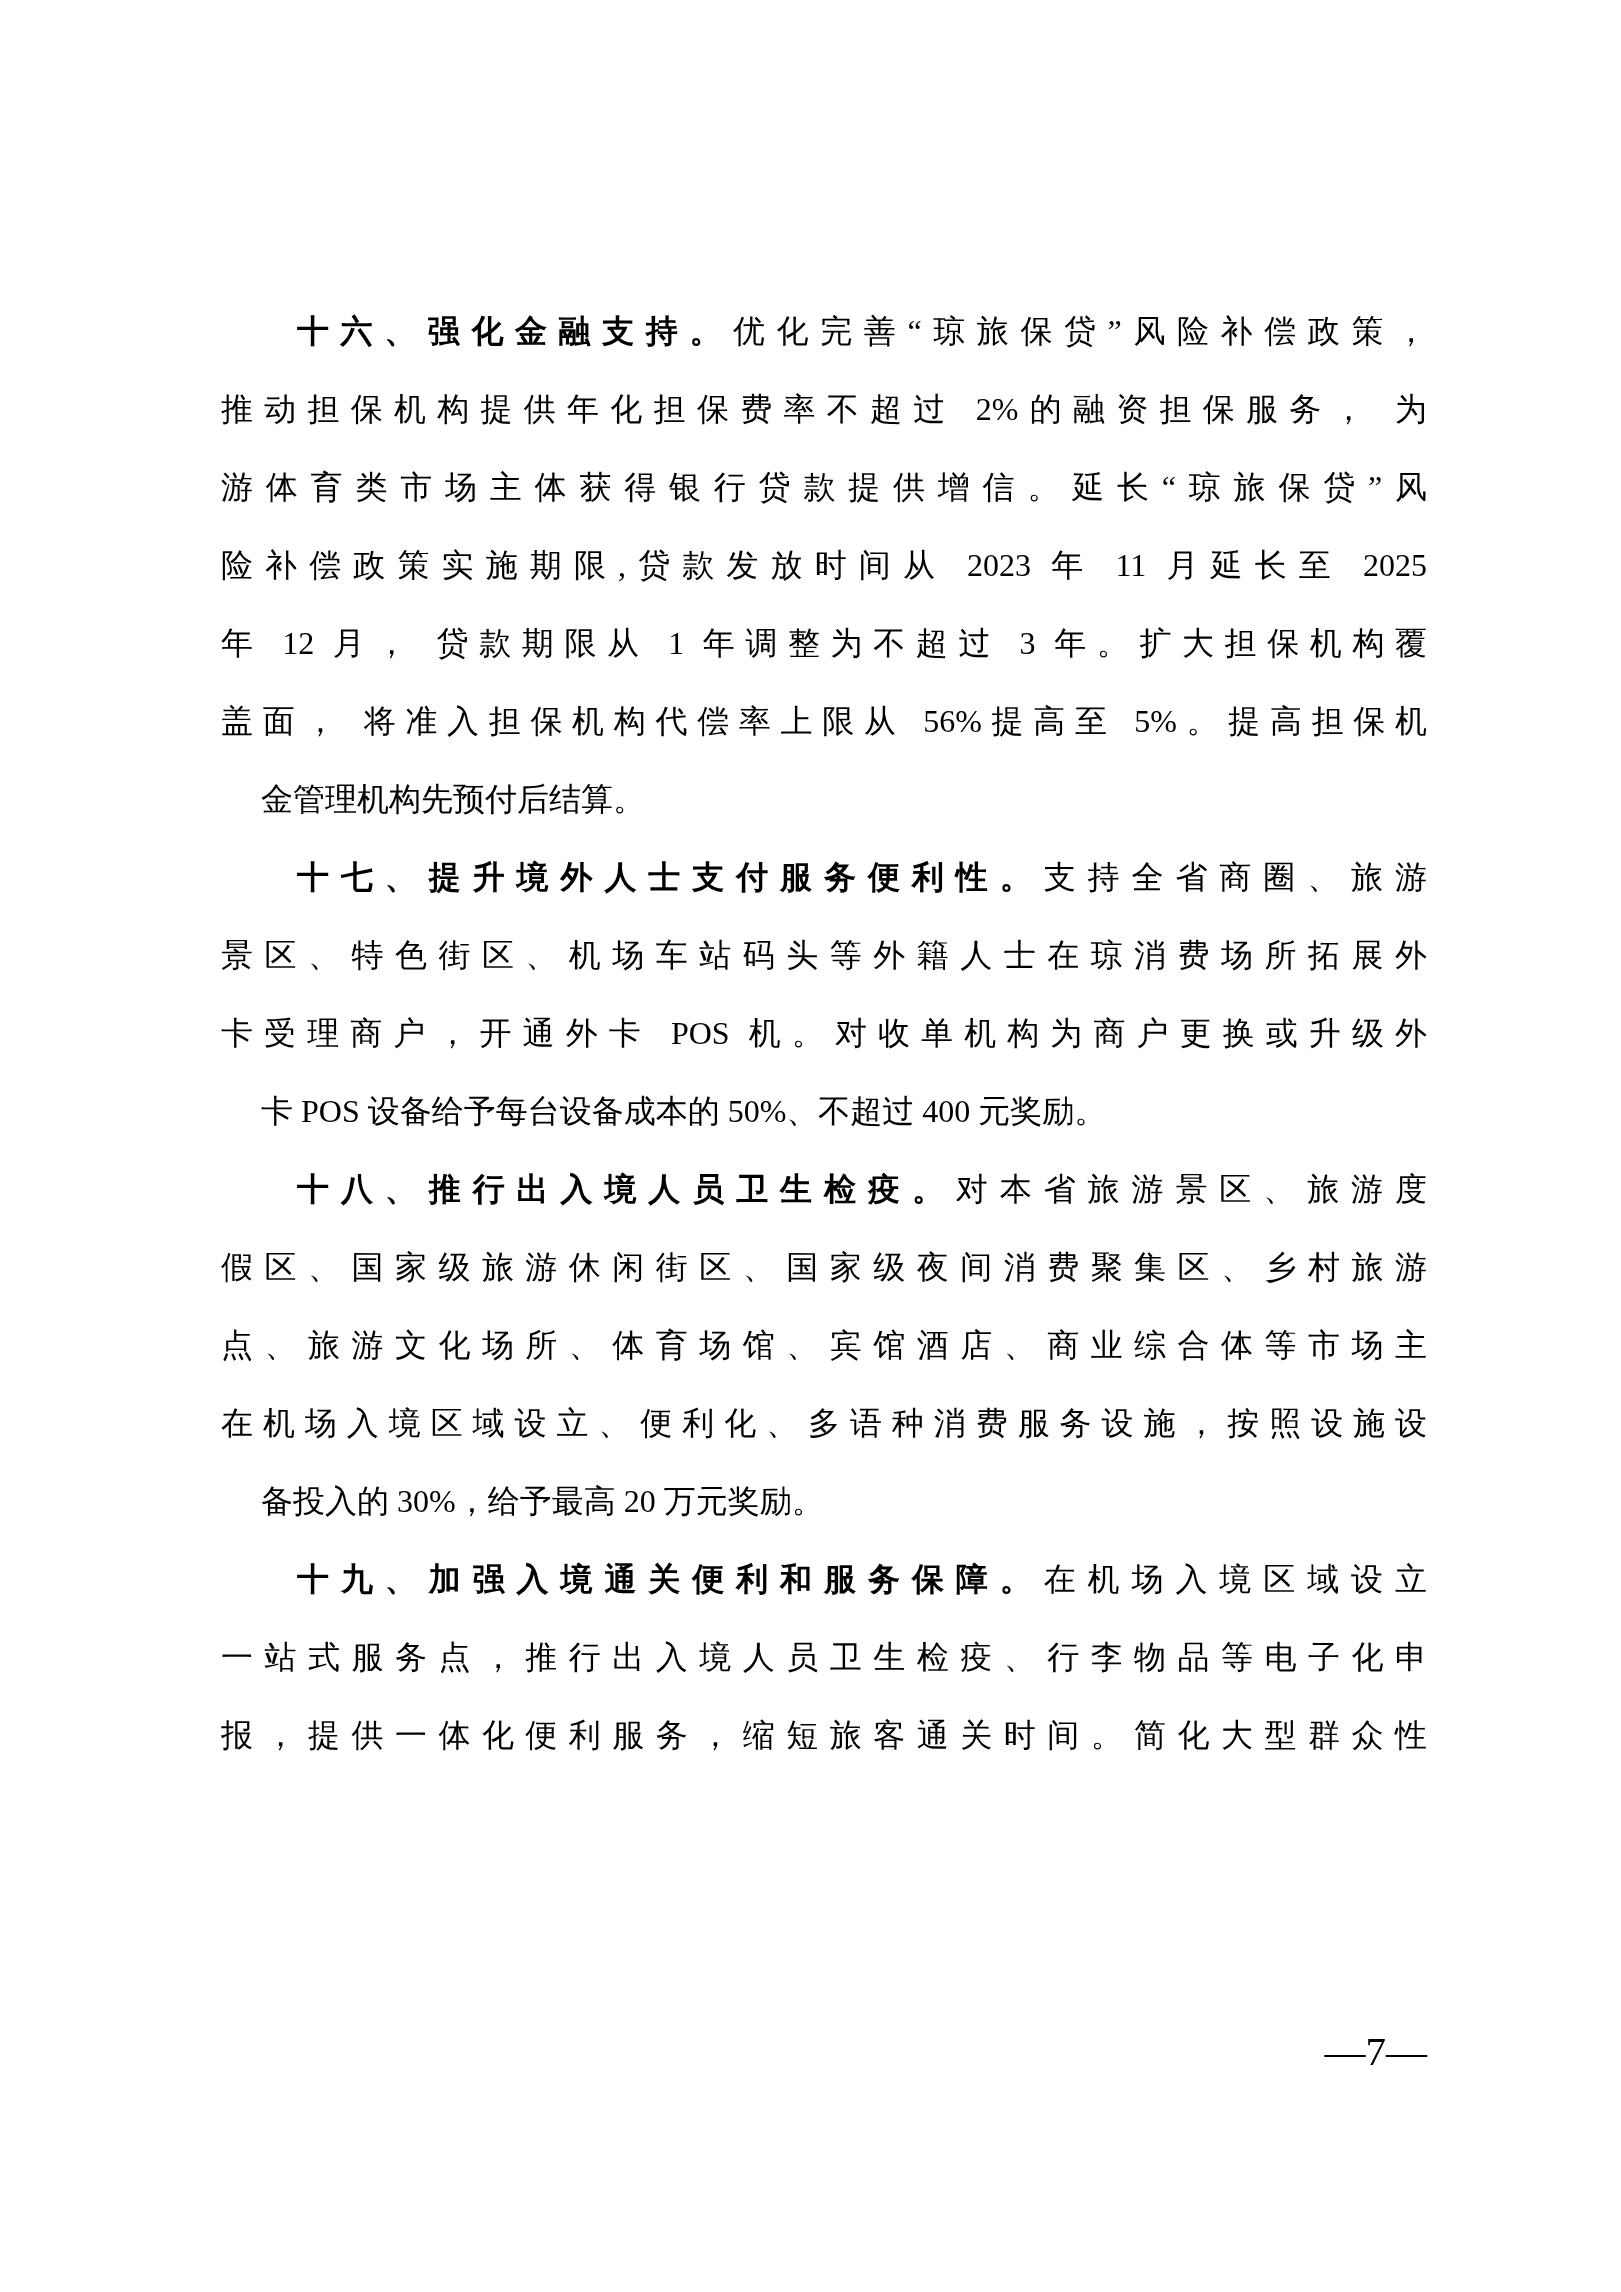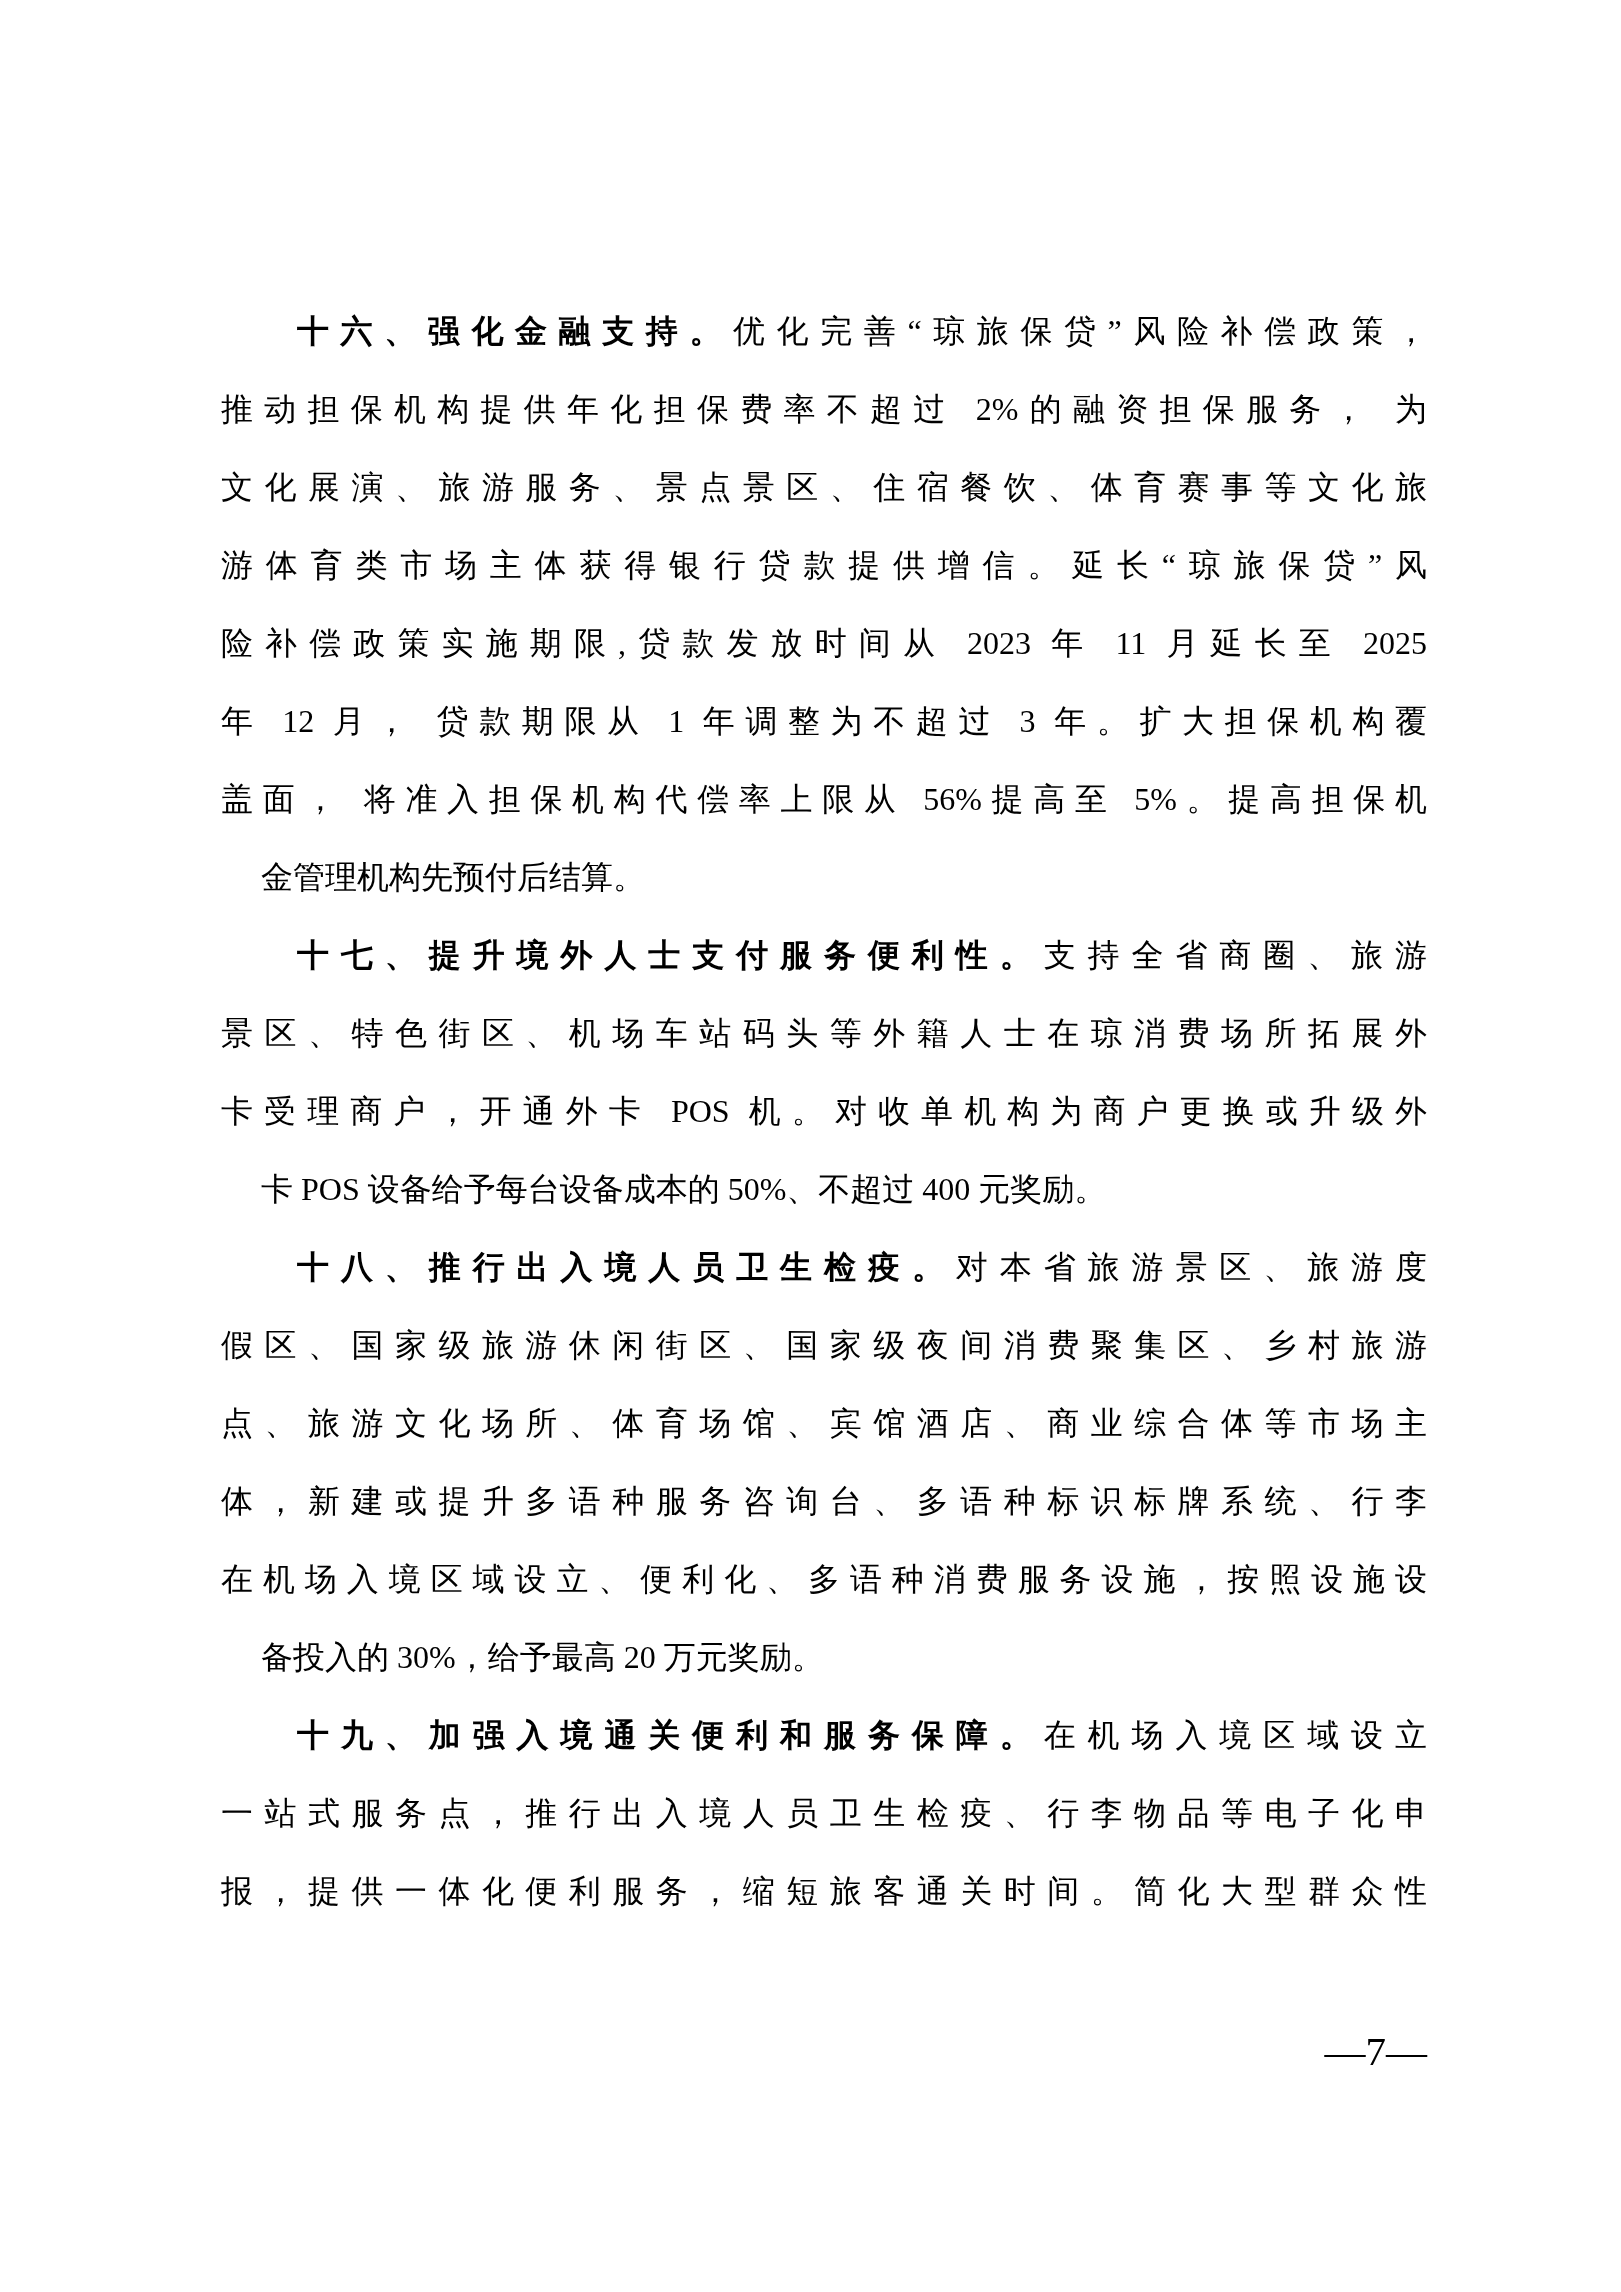--- a/index.html
+++ b/index.html
@@ -66,38 +66,36 @@
   }
 </style>
 </head>
 <body>
 
 <div class="page">
   <div class="text-block">
       <div class="para">
         <div class="line indent"><span class="hd">十六、强化金融支持。</span>优化完善“琼旅保贷”风险补偿政策，</div>
         <div class="line">推动担保机构提供年化担保费率不超过 2%的融资担保服务， 为</div>
-        <div class="line">文化展演、旅游服务、景点景区、住宿餐饮、体育赛事等文化旅</div>
         <div class="line">游体育类市场主体获得银行贷款提供增信。延长“琼旅保贷”风</div>
         <div class="line">险补偿政策实施期限,贷款发放时间从 2023 年 11 月延长至 2025</div>
         <div class="line">年 12 月， 贷款期限从 1 年调整为不超过 3 年。扩大担保机构覆</div>
         <div class="line">盖面， 将准入担保机构代偿率上限从 56%提高至 5%。提高担保机</div>
         <div class="line last">金管理机构先预付后结算。</div>
       </div>
       <div class="para">
         <div class="line indent"><span class="hd">十七、提升境外人士支付服务便利性。</span>支持全省商圈、旅游</div>
         <div class="line">景区、特色街区、机场车站码头等外籍人士在琼消费场所拓展外</div>
         <div class="line">卡受理商户，开通外卡 POS 机。对收单机构为商户更换或升级外</div>
         <div class="line last">卡 POS 设备给予每台设备成本的 50%、不超过 400 元奖励。</div>
       </div>
       <div class="para">
         <div class="line indent"><span class="hd">十八、推行出入境人员卫生检疫。</span>对本省旅游景区、旅游度</div>
         <div class="line">假区、国家级旅游休闲街区、国家级夜间消费聚集区、乡村旅游</div>
         <div class="line">点、旅游文化场所、体育场馆、宾馆酒店、商业综合体等市场主</div>
-        <div class="line">体，新建或提升多语种服务咨询台、多语种标识标牌系统、行李</div>
         <div class="line">在机场入境区域设立、便利化、多语种消费服务设施，按照设施设</div>
         <div class="line last">备投入的 30%，给予最高 20 万元奖励。</div>
       </div>
       <div class="para">
         <div class="line indent"><span class="hd">十九、加强入境通关便利和服务保障。</span>在机场入境区域设立</div>
         <div class="line">一站式服务点，推行出入境人员卫生检疫、行李物品等电子化申</div>
         <div class="line">报，提供一体化便利服务，缩短旅客通关时间。简化大型群众性</div>
       </div>
     </div>
   <div class="page-number">—7—</div>

